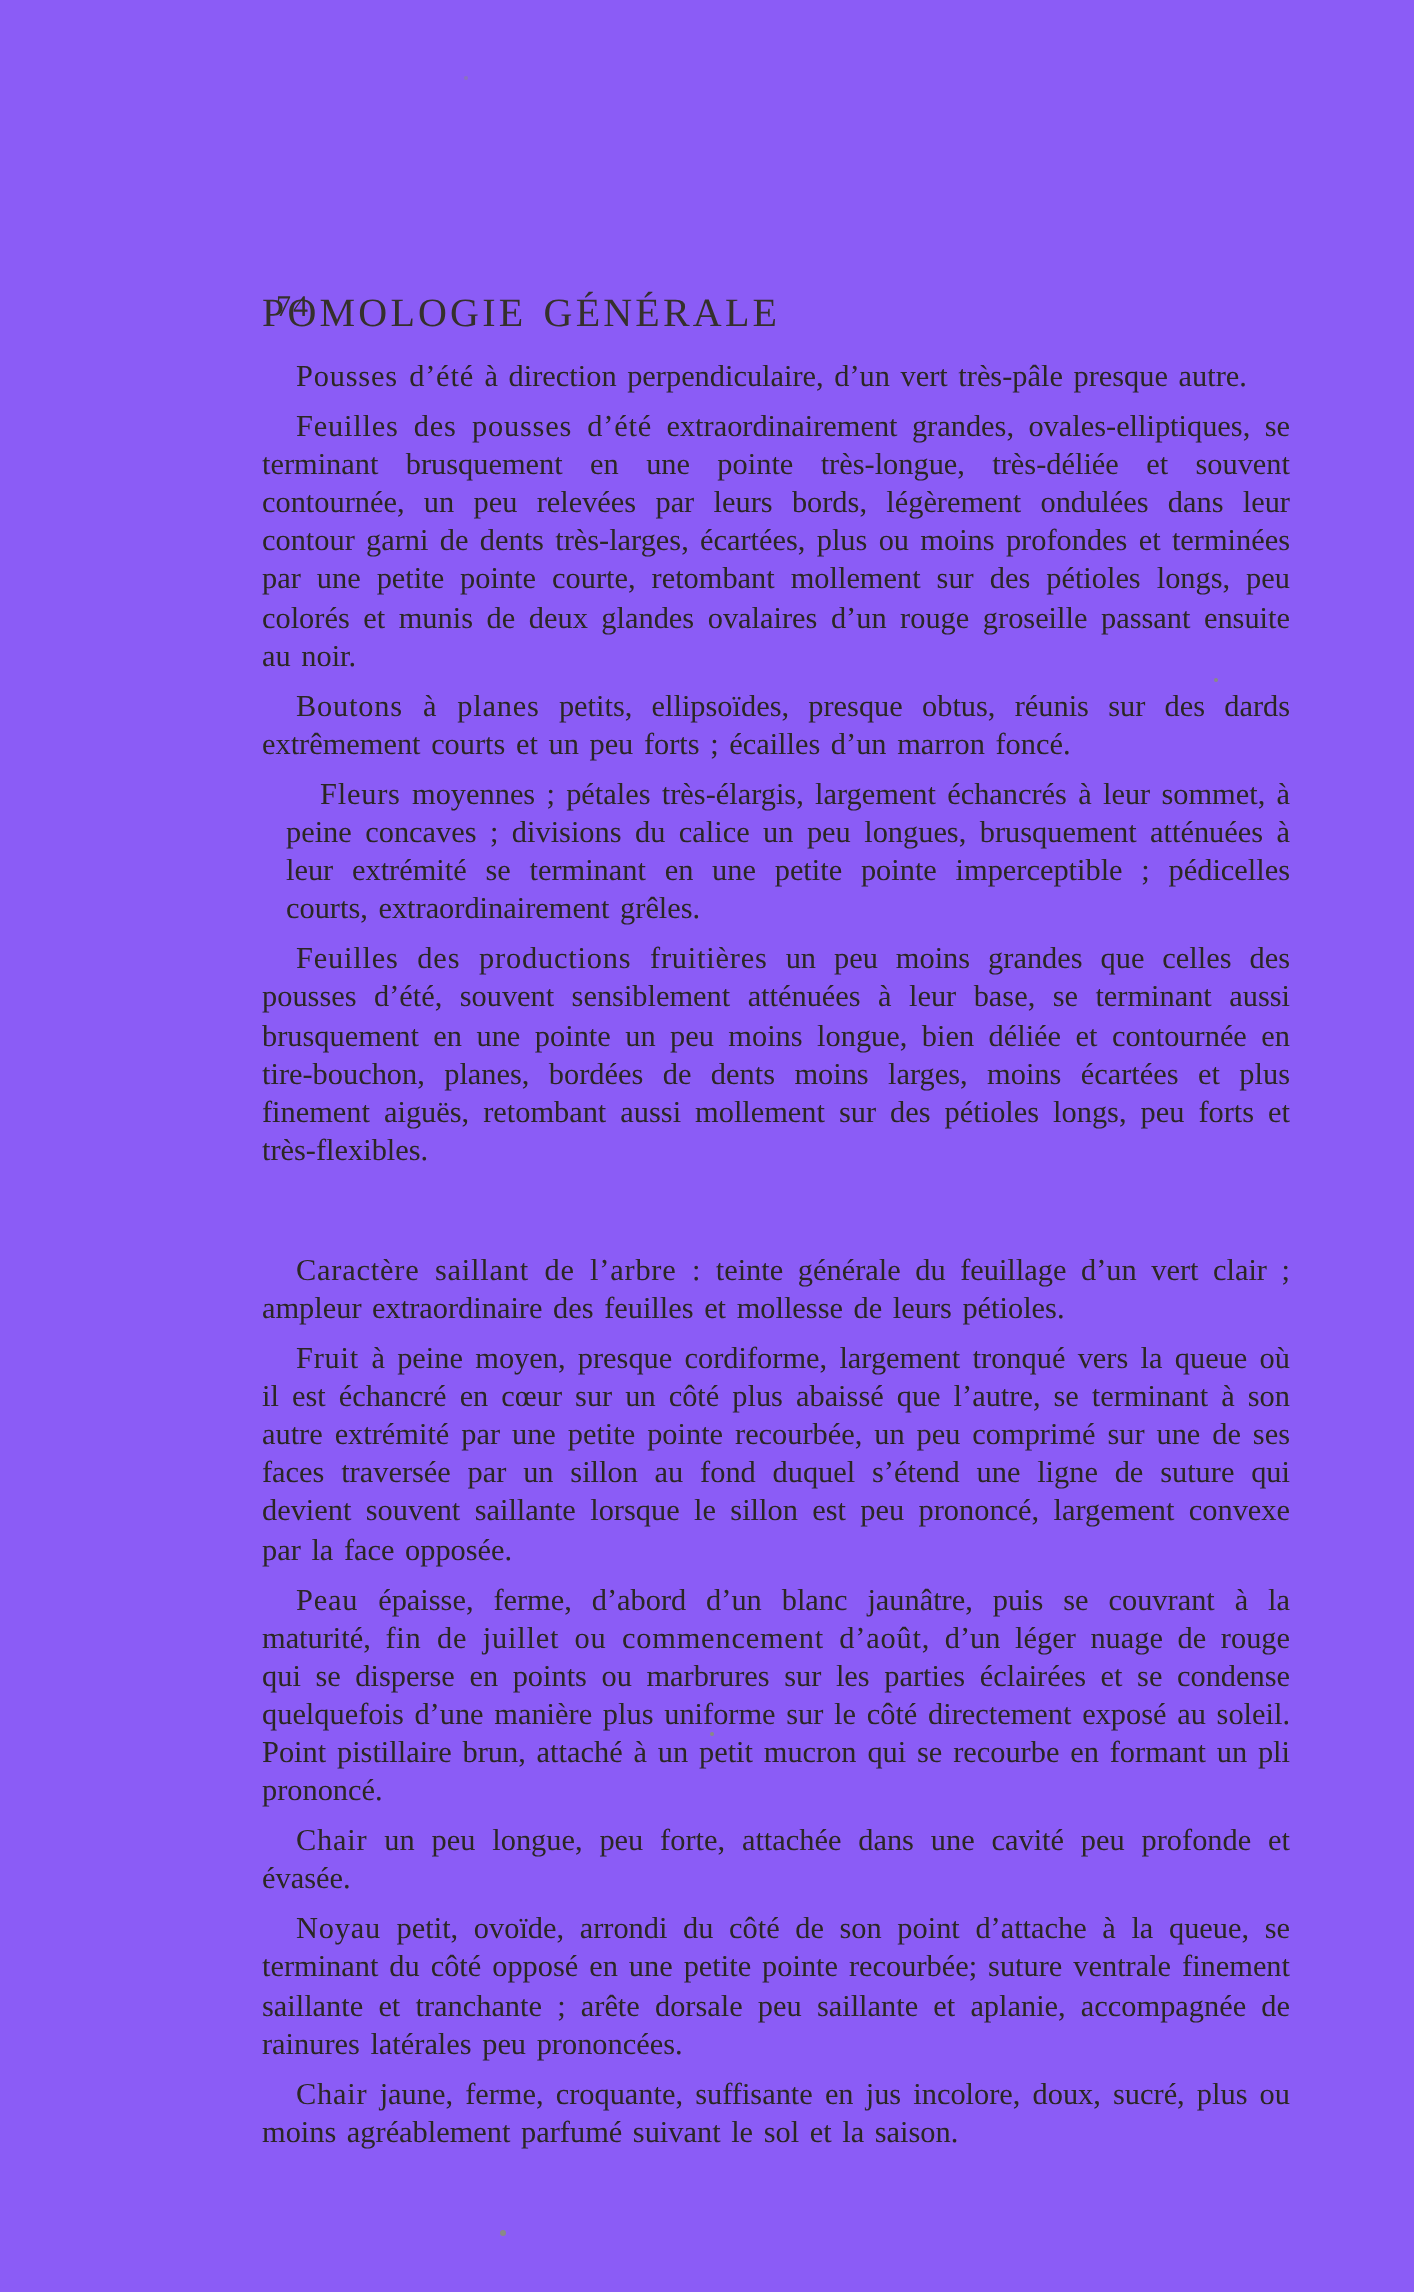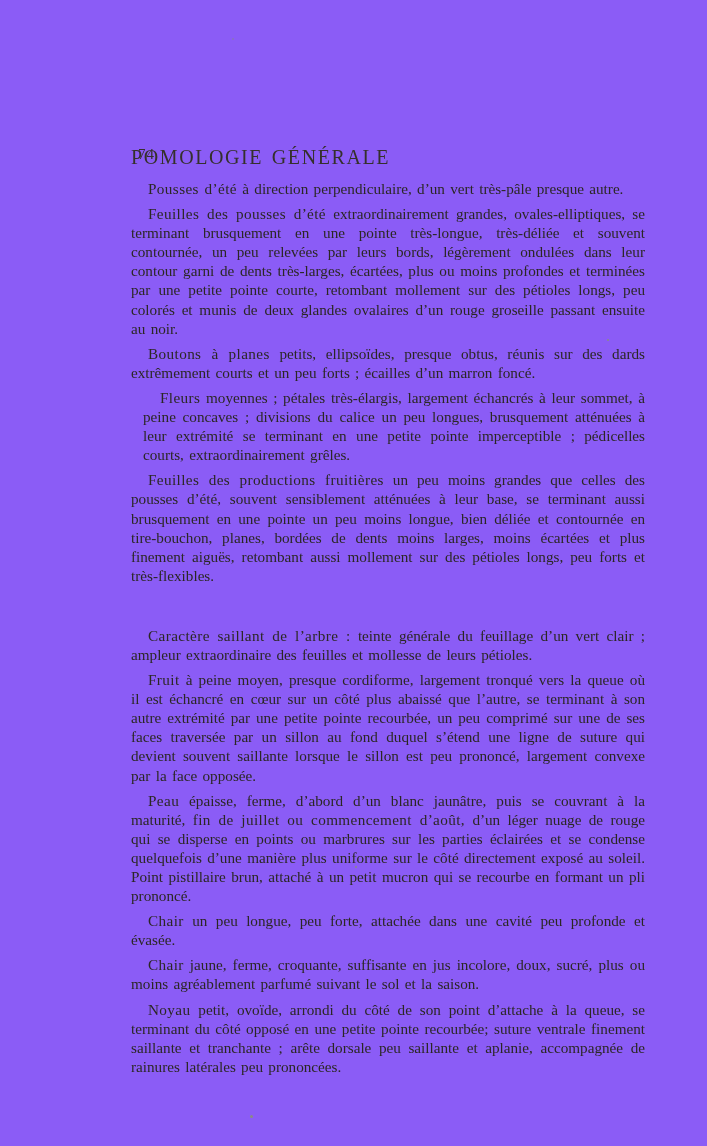--- a/index.html
+++ b/index.html
@@ -83,22 +83,22 @@
     <div class="text-body">
         <p class="para" style="color: rgb(43, 39, 36);"><span class="lead">Pousses d’été</span><span> à direction perpendiculaire, d’un vert très-pâle presque autre.</span></p>
         <p class="para" style="color: rgb(43, 39, 36);"><span class="lead">Feuilles des pousses d’été</span><span> extraordinairement grandes, ovales-elliptiques, se terminant brusquement en une pointe très-longue, très-déliée et souvent contournée, un peu relevées par leurs bords, légèrement ondulées dans leur contour garni de dents très-larges, écartées, plus ou moins profondes et terminées par une petite pointe courte, retombant mollement sur des pétioles longs, peu colorés et munis de deux glandes ovalaires d’un rouge groseille passant ensuite au noir.</span></p>
         <p class="para" style="color: rgb(43, 39, 36);"><span class="lead">Boutons à planes</span><span> petits, ellipsoïdes, presque obtus, réunis sur des dards extrêmement courts et un peu forts ; écailles d’un marron foncé.</span></p>
         <p class="para" style="color: rgb(43, 39, 36); margin-left: 12px;"><span class="lead">Fleurs</span><span> moyennes ; pétales très-élargis, largement échancrés à leur sommet, à peine concaves ; divisions du calice un peu longues, brusquement atténuées à leur extrémité se terminant en une petite pointe imperceptible ; pédicelles courts, extraordinairement grêles.</span></p>
         <p class="para" style="color: rgb(43, 39, 36);"><span class="lead">Feuilles des productions fruitières</span><span> un peu moins grandes que celles des pousses d’été, souvent sensiblement atténuées à leur base, se terminant aussi brusquement en une pointe un peu moins longue, bien déliée et contournée en tire-bouchon, planes, bordées de dents moins larges, moins écartées et plus finement aiguës, retombant aussi mollement sur des pétioles longs, peu forts et très-flexibles.</span></p>
         <p class="para" style="color: rgb(43, 39, 36); margin-top: 41px;"><span class="lead">Caractère saillant de l’arbre :</span><span> teinte générale du feuillage d’un vert clair ; ampleur extraordinaire des feuilles et mollesse de leurs pétioles.</span></p>
         <p class="para" style="color: rgb(43, 39, 36);"><span class="lead">Fruit</span><span> à peine moyen, presque cordiforme, largement tronqué vers la queue où il est échancré en cœur sur un côté plus abaissé que l’autre, se terminant à son autre extrémité par une petite pointe recourbée, un peu comprimé sur une de ses faces traversée par un sillon au fond duquel s’étend une ligne de suture qui devient souvent saillante lorsque le sillon est peu prononcé, largement convexe par la face opposée.</span></p>
         <p class="para" style="color: rgb(43, 39, 36);"><span class="lead">Peau</span><span> épaisse, ferme, d’abord d’un blanc jaunâtre, puis se couvrant à la maturité, </span><span class="lead">fin de juillet ou commencement d’août,</span><span> d’un léger nuage de rouge qui se disperse en points ou marbrures sur les parties éclairées et se condense quelquefois d’une manière plus uniforme sur le côté directement exposé au soleil. Point pistillaire brun, attaché à un petit mucron qui se recourbe en formant un pli prononcé.</span></p>
         <p class="para" style="color: rgb(43, 39, 36);"><span class="lead">Chair</span><span> un peu longue, peu forte, attachée dans une cavité peu profonde et évasée.</span></p>
+        <p class="para" style="color: rgb(43, 39, 36);"><span class="lead">Noyau</span><span> petit, ovoïde, arrondi du côté de son point d’attache à la queue, se terminant du côté opposé en une petite pointe recourbée; suture ventrale finement saillante et tranchante ; arête dorsale peu saillante et aplanie, accompagnée de rainures latérales peu prononcées.</span></p>
         <p class="para" style="color: rgb(43, 39, 36);"><span class="lead">Chair</span><span> jaune, ferme, croquante, suffisante en jus incolore, doux, sucré, plus ou moins agréablement parfumé suivant le sol et la saison.</span></p>
-        <p class="para" style="color: rgb(43, 39, 36);"><span class="lead">Noyau</span><span> petit, ovoïde, arrondi du côté de son point d’attache à la queue, se terminant du côté opposé en une petite pointe recourbée; suture ventrale finement saillante et tranchante ; arête dorsale peu saillante et aplanie, accompagnée de rainures latérales peu prononcées.</span></p>
       </div>
   </div>
 
   <div class="speck speck-1"></div>
   <div class="speck speck-2"></div>
   <div class="speck speck-3"></div>
   <div class="speck speck-4"></div>
 </div>
 
 </body></html>

